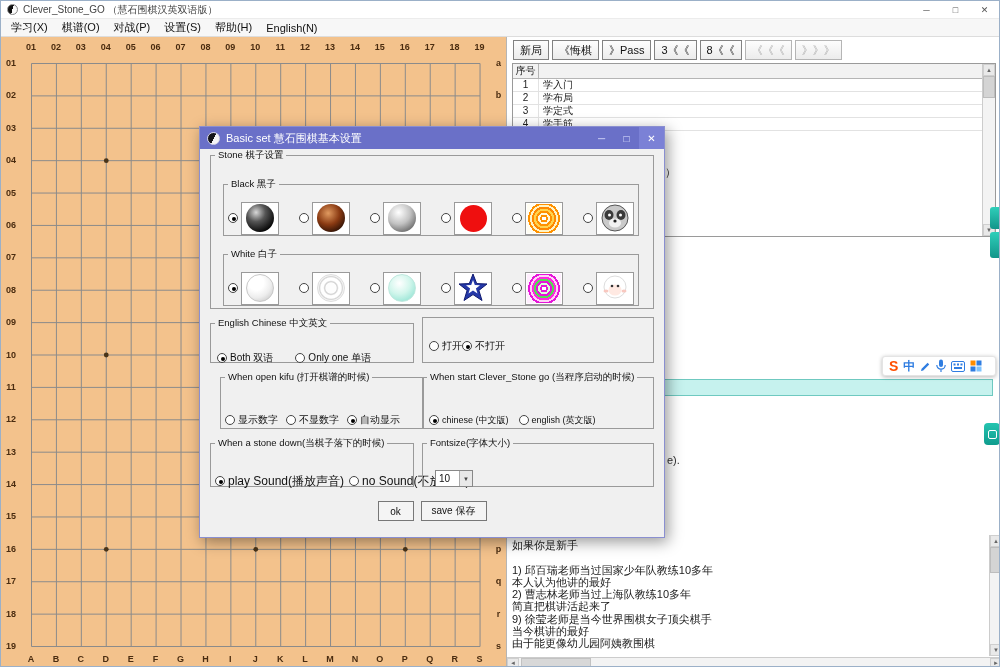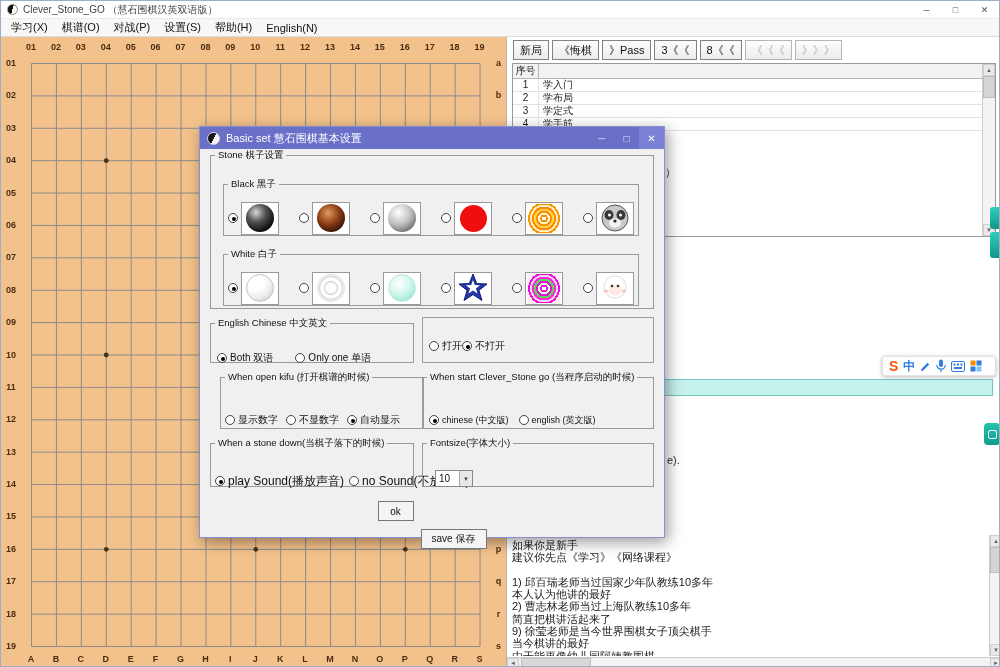--- a/index.html
+++ b/index.html
@@ -128,21 +128,21 @@
   .fs-sound .opts   { top:20px; height:22px; gap:5px; left:4px; }
   .fs-sound .opt-t  { font-size:12px; }
 
   .dd { position:absolute; left:12px; top:20px; width:38px; height:17px; background:#fff; border:1px solid #888; display:flex; align-items:center; }
   .dd-val { flex:1; font-size:10px; padding-left:3px; color:#111; }
   .dd-btn { width:13px; height:100%; background:#e8e8e8; border-left:1px solid #aaa; font-size:6px; color:#444; display:flex; align-items:center; justify-content:center; }
 
   .dlg-buttons { position:absolute; left:0; top:352px; width:100%; display:flex; justify-content:center; gap:7px; }
   .dlg-action { height:20px; font-size:10px; background:#f4f4f4; border:1px solid #777; padding:0 8px; font-family:inherit; color:#111; }
   .dlg-action.ok { width:36px; }
-  .dlg-action.save { width:66px;margin-top:28px; }
+  .dlg-action.save { width:66px; }
 </style>
 </head>
 <body>
 
 <div class="window">
 
   <div class="titlebar">
     <span class="app-icon"></span>
     <span class="title-text">Clever_Stone_GO （慧石围棋汉英双语版）</span>
     <div class="win-controls">
@@ -370,21 +370,20 @@
           </svg>
         </span>
       </div>
 
     <div class="cyan-bar" style="background: rgb(198, 242, 238);"></div>
 
     <div class="teal-icon"></div>
 
     <div class="info-area">
         <div class="info-line">如果你是新手</div>
-        <div class="info-line">建议你先点《学习》《网络课程》</div>
         <div class="info-line">&nbsp;</div>
         <div class="info-line">1) 邱百瑞老师当过国家少年队教练10多年</div>
         <div class="info-line">本人认为他讲的最好</div>
         <div class="info-line">2) 曹志林老师当过上海队教练10多年</div>
         <div class="info-line">简直把棋讲活起来了</div>
         <div class="info-line">9) 徐莹老师是当今世界围棋女子顶尖棋手</div>
         <div class="info-line">当今棋讲的最好</div>
         <div class="info-line">由于能更像幼儿园阿姨教围棋</div>
       </div>
 

